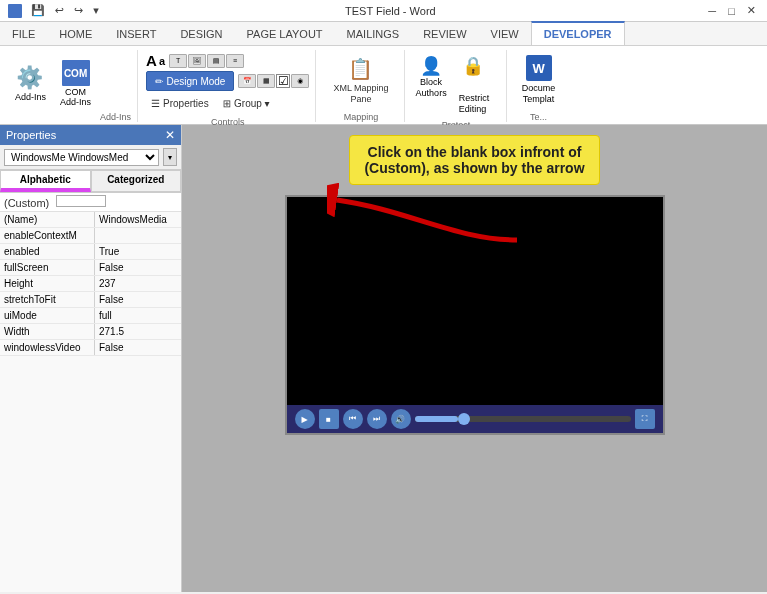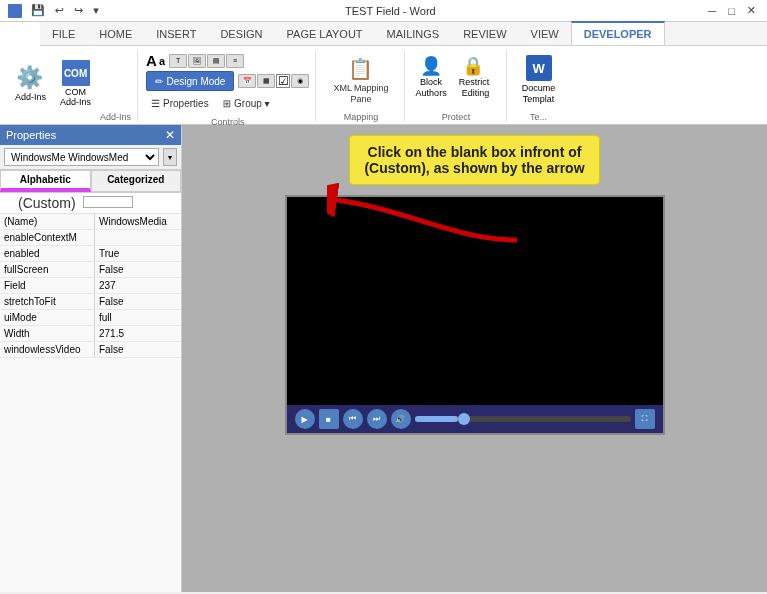--- a/index.html
+++ b/index.html
@@ -27,21 +27,20 @@
     
     .ribbon {
       background: #fff;
       border-bottom: 1px solid #c8c8c8;
     }
     .ribbon-tabs {
       display: flex;
       background: #f5f5f5;
       border-bottom: 1px solid #d0d0d0;
       height: 24px;
-      margin-left: 40px;
     }
     .ribbon-tab {
       padding: 4px 12px;
       font-size: 11px;
       cursor: pointer;
       color: #444;
       border: none;
       background: none;
       height: 24px;
       display: flex;
@@ -150,20 +149,21 @@
       padding: 3px 6px;
       font-size: 11px;
       display: flex;
       align-items: center;
       justify-content: space-between;
     }
     .props-close { color: white; cursor: pointer; font-size: 12px; background: none; border: none; }
 
     .props-object-row {
       display: flex;
+      align-items: center;
       gap: 4px;
       padding: 3px 4px;
       background: #f0f0f0;
       border-bottom: 1px solid #ccc;
     }
     .props-object-select {
       flex: 1;
       font-size: 10px;
       border: 1px solid #aaa;
       padding: 1px 2px;
@@ -195,24 +195,24 @@
       background: #f0f0f0;
       font-weight: bold;
     }
     .props-tab.active {
       background: white;
       border-bottom: 4px solid #d946ef;
       font-weight: bold;
     }
 
     .props-selected-row {
-      padding: 2px 18px;
+      padding: 2px 4px;
       background: white;
       border-bottom: 1px solid #e0e0e0;
-      font-size: 14px;
+      font-size: 11px;
       color: #333;
     }
 
     .props-table {
       flex: 1;
       overflow-y: auto;
     }
     .props-row {
       display: flex;
       border-bottom: 1px solid #e8e8e8;
@@ -509,21 +509,21 @@
     </div>
 
     <div style="display:flex; flex-direction:column; padding:2px 4px 0; border-right:1px solid #e0e0e0; min-width:100px;">
       <div style="display:flex; gap:2px; flex:1;">
         <button class="restrict-btn">
           <div style="font-size:18px;">👤</div>
           <div style="font-size:9px; text-align:center; line-height:1.2;">Block<br>Authors</div>
         </button>
         <button class="restrict-btn">
           <div style="font-size:18px;">🔒</div>
-          <div style="font-size:9px; text-align:right; line-height:1.2;">Restrict<br>Editing</div>
+          <div style="font-size:9px; text-align:left; line-height:1.2;margin-top:16px;">Restrict<br>Editing</div>
         </button>
       </div>
       <div class="ribbon-group-label">Protect</div>
     </div>
 
     <div style="display:flex; flex-direction:column; padding:2px 6px 0; min-width:60px; align-items:center; justify-content:space-between;">
       <button class="doc-template-btn">
         <div>
           <div class="word-icon">W</div>
         </div>
@@ -570,21 +570,21 @@
       </div>
       <div class="props-row">
         <div class="props-key">enabled</div>
         <div class="props-val">True</div>
       </div>
       <div class="props-row">
         <div class="props-key">fullScreen</div>
         <div class="props-val">False</div>
       </div>
       <div class="props-row">
-        <div class="props-key">Field</div>
+        <div class="props-key">Height</div>
         <div class="props-val">237</div>
       </div>
       <div class="props-row">
         <div class="props-key">stretchToFit</div>
         <div class="props-val">False</div>
       </div>
       <div class="props-row">
         <div class="props-key">uiMode</div>
         <div class="props-val">full</div>
       </div>

